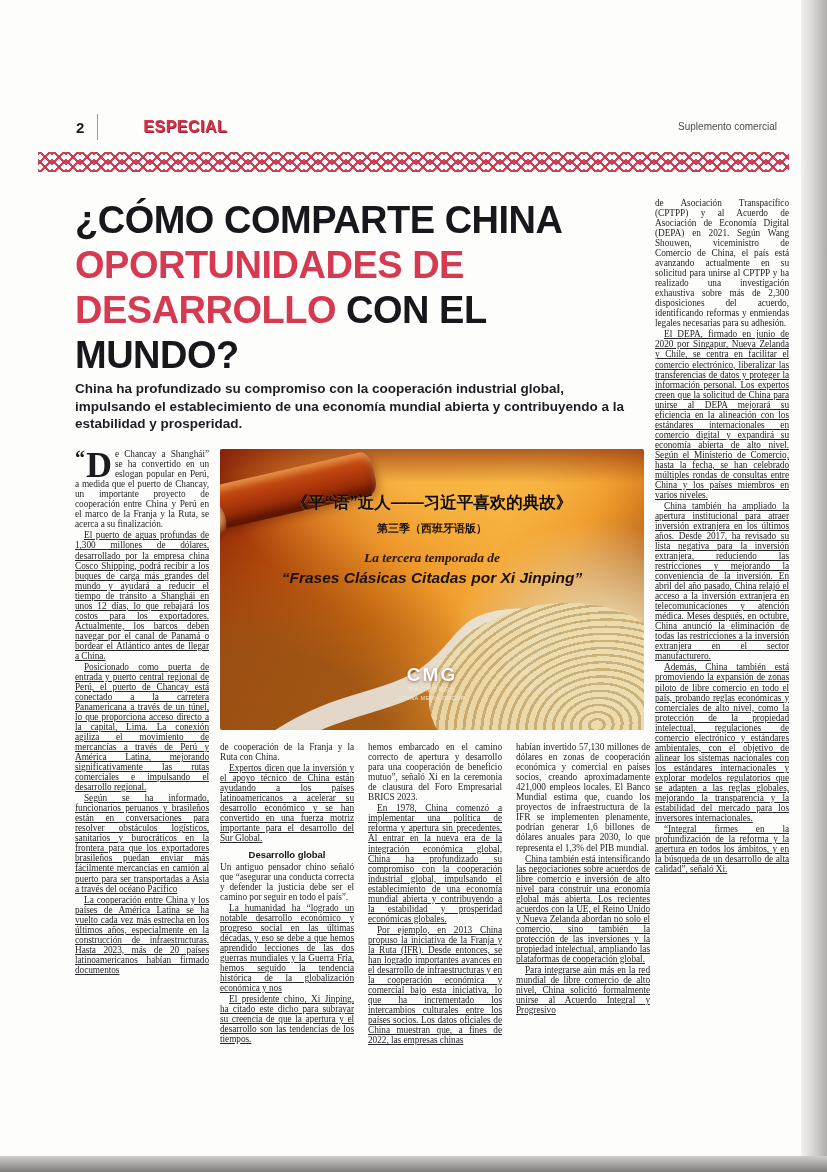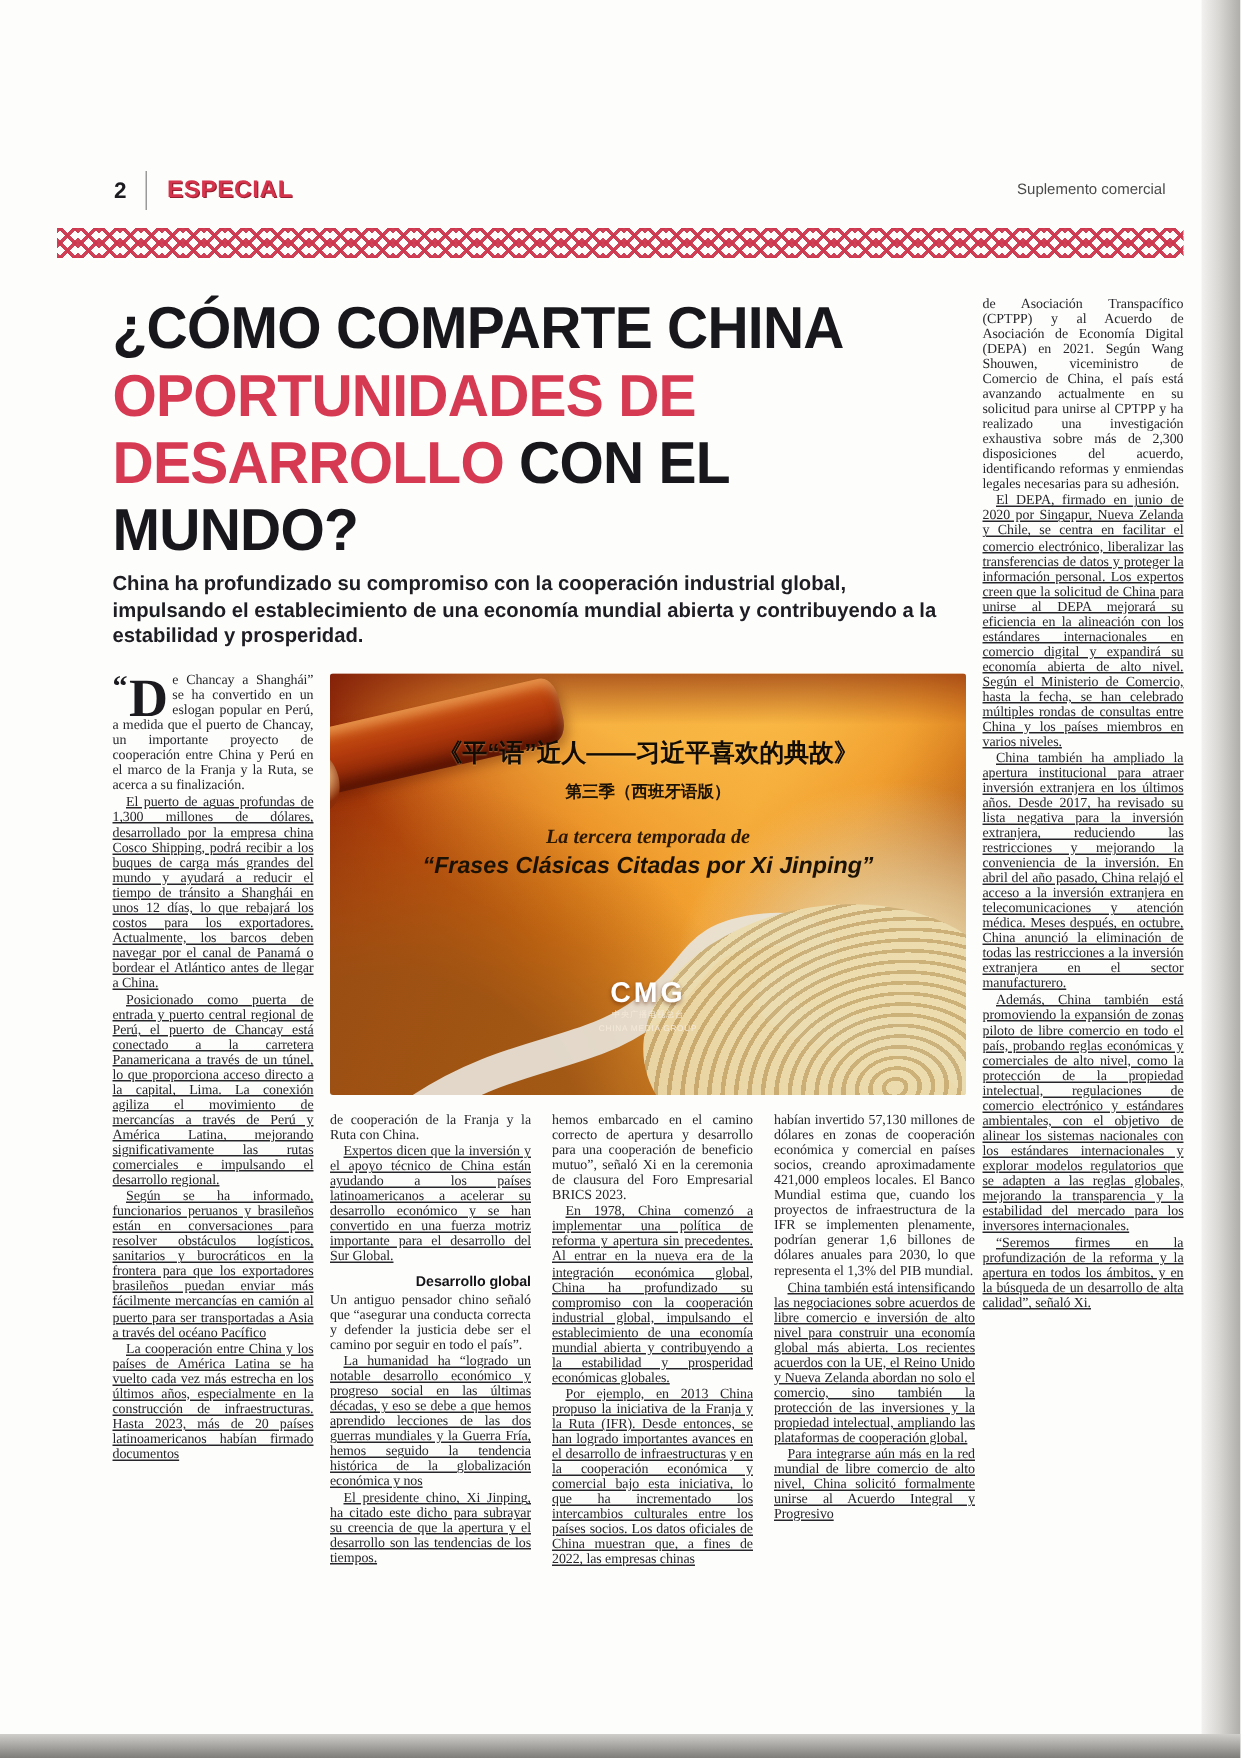--- a/index.html
+++ b/index.html
@@ -12,21 +12,21 @@
     background:linear-gradient(90deg,#f2f1ef 0%,#d8d7d4 45%,#aeadaa 100%);}
   .scan-bottom{position:absolute;bottom:0;left:0;width:100%;height:16px;
     background:linear-gradient(180deg,#cfcecb 0%,#7e7d79 100%);}
   .page{position:relative;width:801px;height:1156px;background:#fdfdfc;padding-top:112px;box-sizing:border-box;}
 
   
   .header{display:flex;align-items:center;padding:0 10px 0 76px;height:30px;}
   .pageno{font:700 15px/1 "Liberation Sans",sans-serif;color:#1c1c20;}
   .hdr-div{width:1px;height:26px;background:#9a9a9a;margin:0 13px;}
   .section-title{font:800 16px/1 "Liberation Sans",sans-serif;color:#d5344c;
-    letter-spacing:.5px;text-shadow:.8px .8px 0 #94202f;}
+    letter-spacing:.5px;text-shadow:.8px .8px 0 #94202f;margin-left:32px;}
   .supplement{margin-left:auto;font:400 10px/1 "Liberation Sans",sans-serif;color:#4a4a4a;padding-right:14px;}
 
   
   .braid{height:20px;margin:10px 12px 0 38px;
     background-image:
       repeating-linear-gradient(45deg,rgba(205,55,78,.95) 0 2.4px,rgba(255,255,255,0) 2.4px 7.2px),
       repeating-linear-gradient(135deg,rgba(205,55,78,.95) 0 2.4px,rgba(255,255,255,0) 2.4px 7.2px),
       repeating-linear-gradient(45deg,rgba(120,25,40,.35) 0 1px,rgba(255,255,255,0) 1px 7.2px);
     background-size:14px 20px,14px 20px,14px 20px;}
 
@@ -43,21 +43,21 @@
     margin:10px 0 16px 0;width:560px;}
 
   .body-row{display:flex;gap:11px;}
   .ncol{width:134px;flex:none;font-size:9.3px;line-height:1.08;color:#26262a;
     text-align:justify;letter-spacing:-.05px;}
   .middle{width:424px;flex:none;}
   .mid-cols{display:flex;gap:14px;margin-top:12px;}
 
   .para{margin:0 0 1px 0;}
   .para.indent{text-indent:9px;text-decoration:underline;}
-  .subhead{font:700 9.5px/1.2 "Liberation Sans",sans-serif;color:#141418;margin:5px 0 2px 0;text-align:right;}
+  .subhead{font:700 9.5px/1.2 "Liberation Sans",sans-serif;color:#141418;margin:5px 0 2px 0;text-align:center;}
 
   .open-quote{float:left;font:700 20px/0.9 "Liberation Serif",serif;color:#1b1b1f;margin:0 1px 0 0;}
   .dropcap{float:left;font:700 36px/0.78 "Liberation Serif",serif;color:#1b1b1f;padding:2px 3px 0 0;}
 
   
   .feature{position:relative;width:424px;height:281px;overflow:hidden;border-radius:2px;
     background:
       radial-gradient(circle at 88% 78%, rgba(238,222,178,.95) 0 9%, rgba(238,222,178,0) 34%),
       radial-gradient(circle at 104% 95%, rgba(200,160,95,.9) 0 14%, rgba(200,160,95,0) 40%),
       radial-gradient(circle at 10% 118%, rgba(150,80,20,.85) 0 26%, rgba(150,80,20,0) 52%),
@@ -77,21 +77,21 @@
     background:repeating-radial-gradient(ellipse at 65% 75%, #ecdcae 0 6px, #c9ad74 6px 9px);}
   .fi-title{position:relative;margin-top:44px;text-align:center;
     font:700 16.5px/1.2 "Liberation Sans",sans-serif;color:#120c04;
     text-shadow:0 1px 1px rgba(255,210,140,.4);}
   .fi-season{position:relative;text-align:center;margin-top:9px;
     font:700 11px/1.2 "Liberation Sans",sans-serif;color:#1c1206;}
   .fi-es1{position:relative;text-align:center;margin-top:15px;
     font:700 italic 13.5px/1.2 "Liberation Serif",serif;color:#2a1704;}
   .fi-es2{position:relative;text-align:center;margin-top:3px;
     font:700 italic 15.5px/1.2 "Liberation Sans",sans-serif;color:#1c1105;}
-  .fi-logo{position:absolute;left:0;right:0;bottom:40px;text-align:center;color:#fff;}
+  .fi-logo{position:absolute;left:0;right:0;bottom:28px;text-align:center;color:#fff;}
   .fi-logo-text{font:700 19px/1 "Liberation Sans",sans-serif;letter-spacing:2px;
     text-shadow:0 1px 3px rgba(90,30,0,.6);}
   .fi-logo-sub{font:400 5.5px/1.3 "Liberation Sans",sans-serif;color:#f4e9d8;margin-top:2px;letter-spacing:.5px;}
 </style>
 </head>
 <body>
 
 <div class="page">
 
   <div class="header">
@@ -175,20 +175,20 @@
         </div>
 
       </div>
     </div>
 
     <div class="colright ncol">
       <p class="para">de Asociación Transpacífico (CPTPP) y al Acuerdo de Asociación de Economía Digital (DEPA) en 2021. Según Wang Shouwen, viceministro de Comercio de China, el país está avanzando actualmente en su solicitud para unirse al CPTPP y ha realizado una investigación exhaustiva sobre más de 2,300 disposiciones del acuerdo, identificando reformas y enmiendas legales necesarias para su adhesión.</p>
       <p class="para indent">El DEPA, firmado en junio de 2020 por Singapur, Nueva Zelanda y Chile, se centra en facilitar el comercio electrónico, liberalizar las transferencias de datos y proteger la información personal. Los expertos creen que la solicitud de China para unirse al DEPA mejorará su eficiencia en la alineación con los estándares internacionales en comercio digital y expandirá su economía abierta de alto nivel. Según el Ministerio de Comercio, hasta la fecha, se han celebrado múltiples rondas de consultas entre China y los países miembros en varios niveles.</p>
       <p class="para indent">China también ha ampliado la apertura institucional para atraer inversión extranjera en los últimos años. Desde 2017, ha revisado su lista negativa para la inversión extranjera, reduciendo las restricciones y mejorando la conveniencia de la inversión. En abril del año pasado, China relajó el acceso a la inversión extranjera en telecomunicaciones y atención médica. Meses después, en octubre, China anunció la eliminación de todas las restricciones a la inversión extranjera en el sector manufacturero.</p>
       <p class="para indent">Además, China también está promoviendo la expansión de zonas piloto de libre comercio en todo el país, probando reglas económicas y comerciales de alto nivel, como la protección de la propiedad intelectual, regulaciones de comercio electrónico y estándares ambientales, con el objetivo de alinear los sistemas nacionales con los estándares internacionales y explorar modelos regulatorios que se adapten a las reglas globales, mejorando la transparencia y la estabilidad del mercado para los inversores internacionales.</p>
-      <p class="para indent">“Seremos firmes en la profundización de la reforma y la apertura en todos los ámbitos, y en la búsqueda de un desarrollo de alta calidad”, señaló Xi.</p>
+      <p class="para indent">“Integral firmes en la profundización de la reforma y la apertura en todos los ámbitos, y en la búsqueda de un desarrollo de alta calidad”, señaló Xi.</p>
     </div>
 
   </div>
 </div>
 
 <div class="scan-right"></div>
 <div class="scan-bottom"></div>
 
 </body></html>

